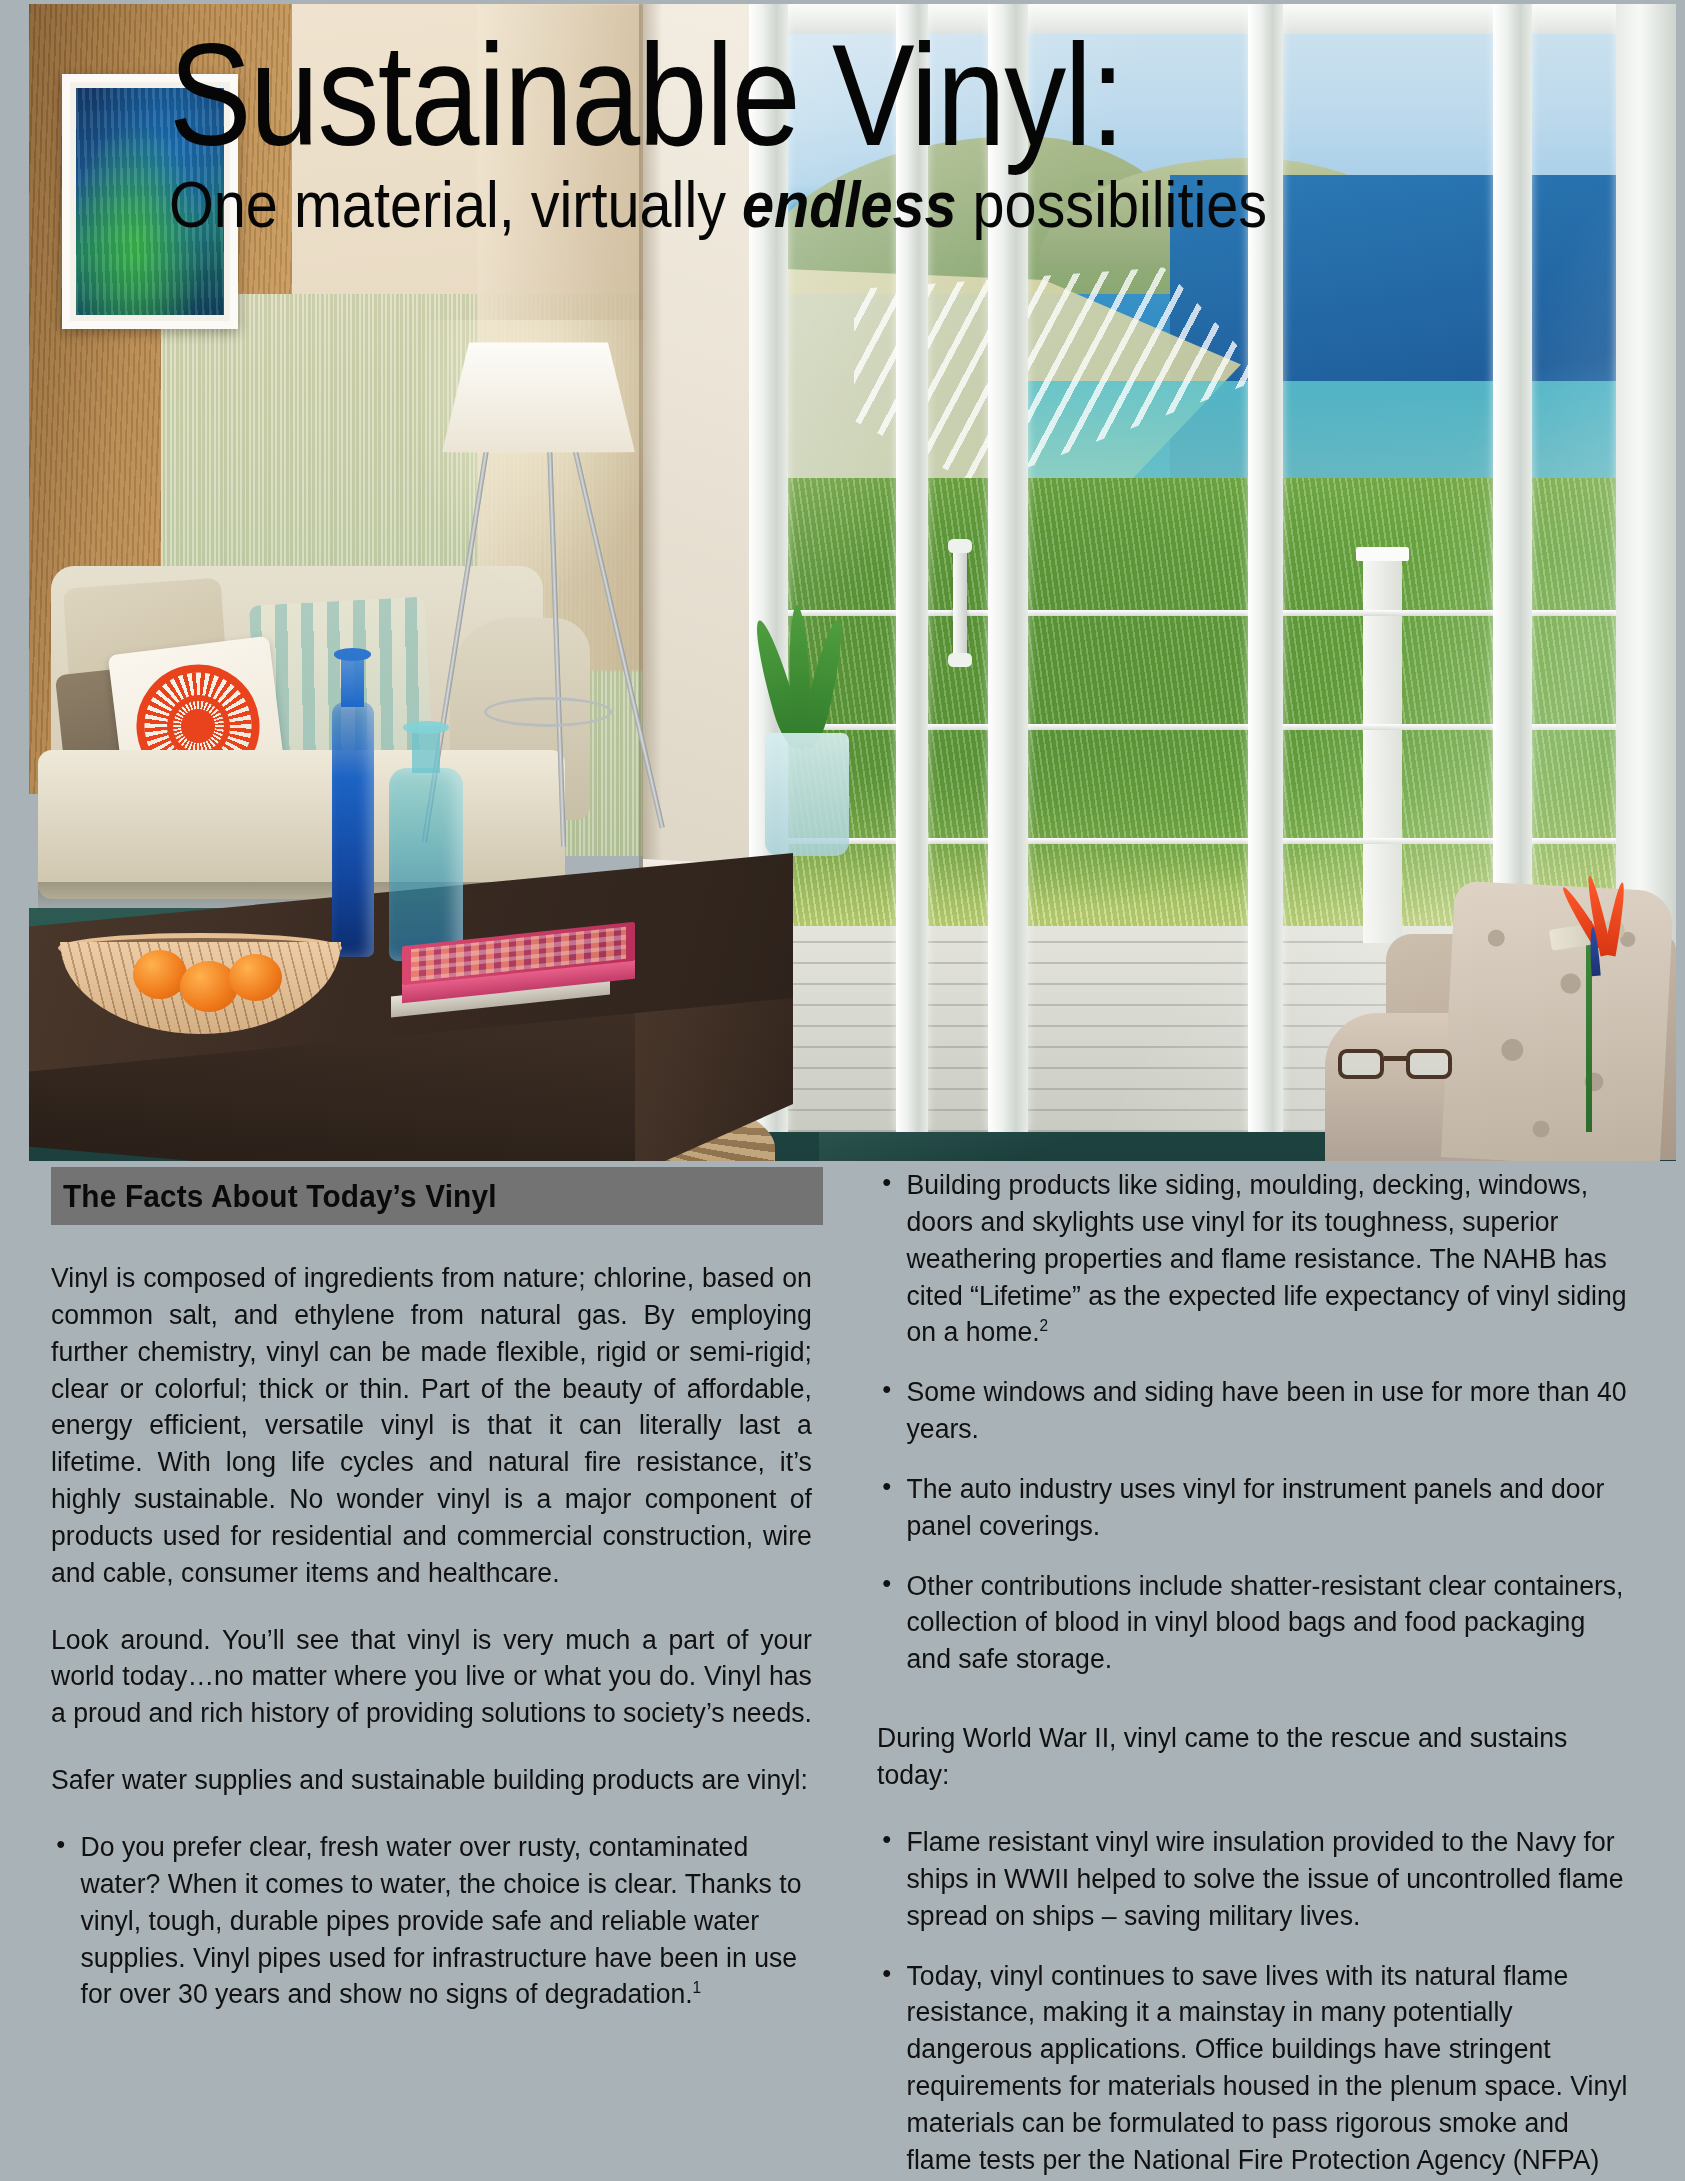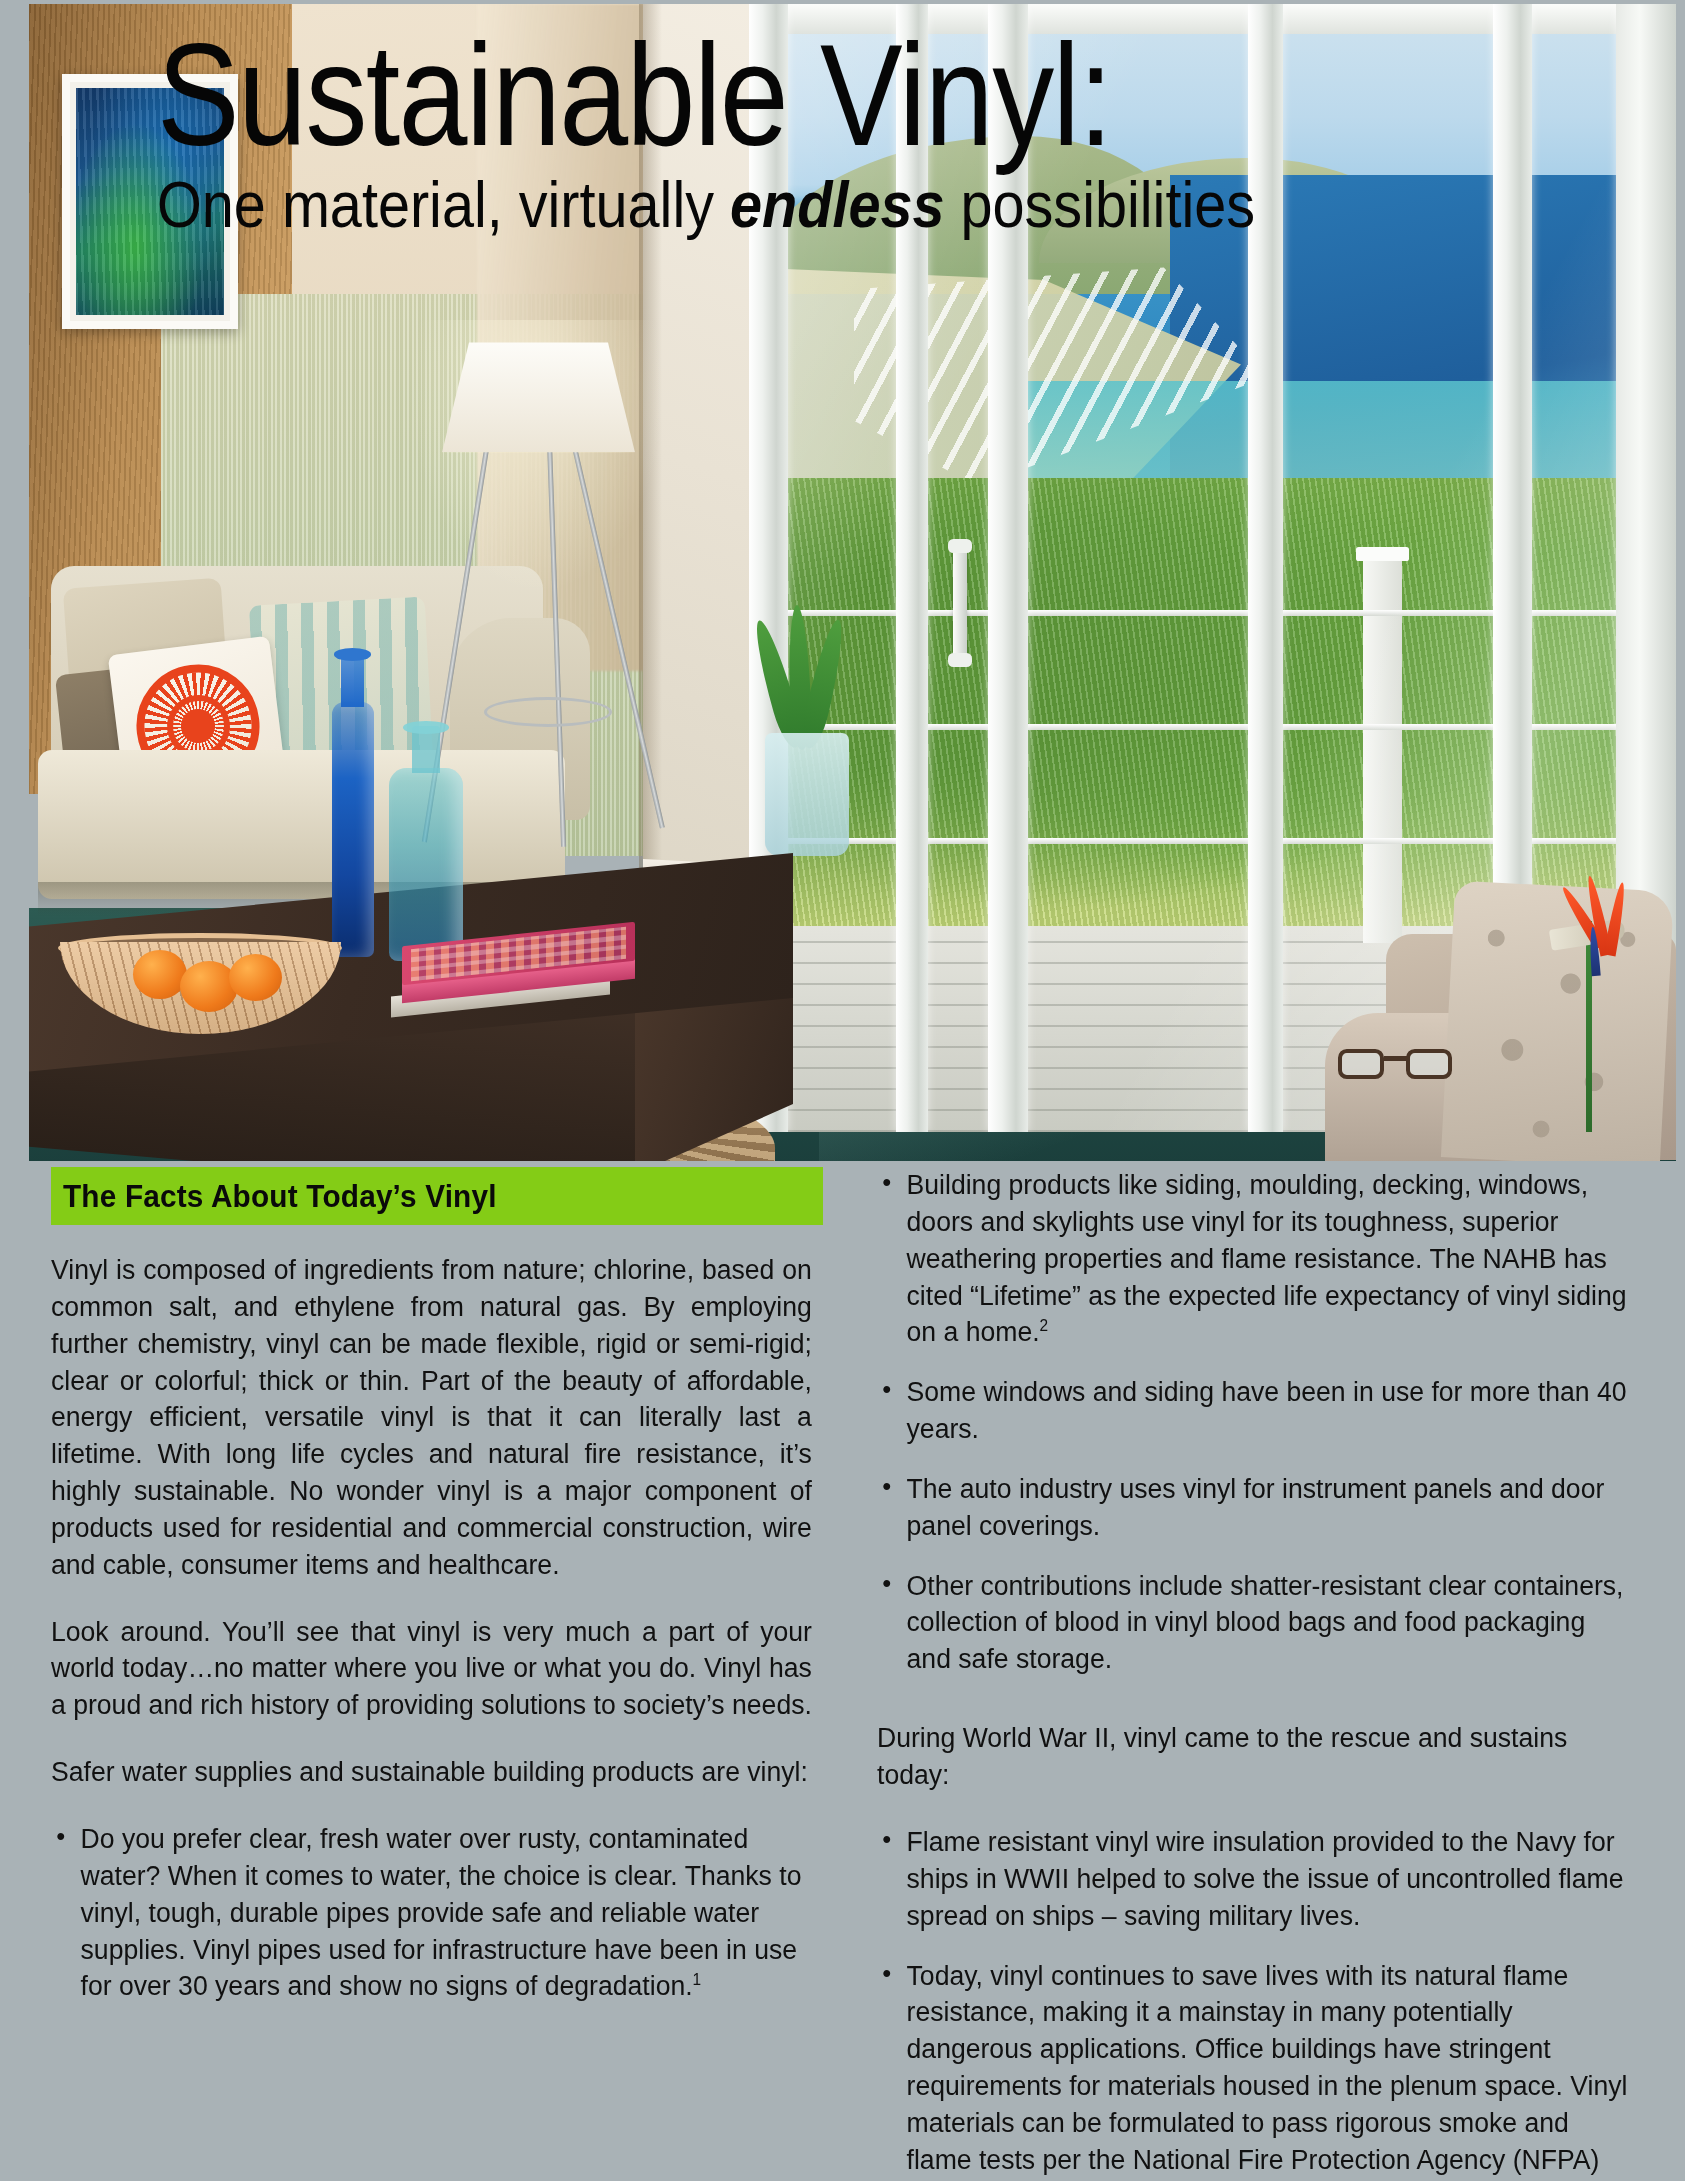--- a/index.html
+++ b/index.html
@@ -473,21 +473,21 @@
     border-radius: 50% 50% 0 0 / 100% 100% 0 0; transform: rotate(-4deg);
   }
   .flower-sheath {
     position: absolute; right: 51px; top: 920px; width: 75px; height: 21px;
     background: linear-gradient(100deg,#e9e5d6,#c4bda9);
     border-radius: 3.5px 10.5px 10.5px 3.5px; transform: rotate(-9deg);
   }
 
   
   .hero-title-wrap {
-    position: absolute; left: 128px; top: 26px; z-index: 40;
+    position: absolute; left: 140px; top: 26px; z-index: 40;
   }
   .hero-title {
     font-family: "Liberation Sans", sans-serif;
     font-size: 144px;
     line-height: .92;
     font-weight: 300;
     letter-spacing: -1.8px;
     color: #060606;
     transform: scaleX(.86);
     transform-origin: left center;
@@ -512,23 +512,23 @@
     left: 0; top: 1167px;
     width: 1685px;
     padding: 0 44px 0 51px;
     display: flex;
     gap: 54px;
   }
   .col { width: 781px; }
   .col.right { width: 772px; }
 
   .section-head {
-    background: #84cc16;
+    background: #737373;
     padding: 10.5px 0 10.5px 12.3px;
-    margin-bottom: 27px;
+    margin-bottom: 35px;
     text-decoration: underline;
   }
   .section-head .htxt {
     font-family: "Liberation Sans", sans-serif;
     font-weight: 700;
     font-size: 32px;
     color: #0a0a0a;
     letter-spacing: 0.2px;
     transform: scaleX(.93);
     transform-origin: left center;

